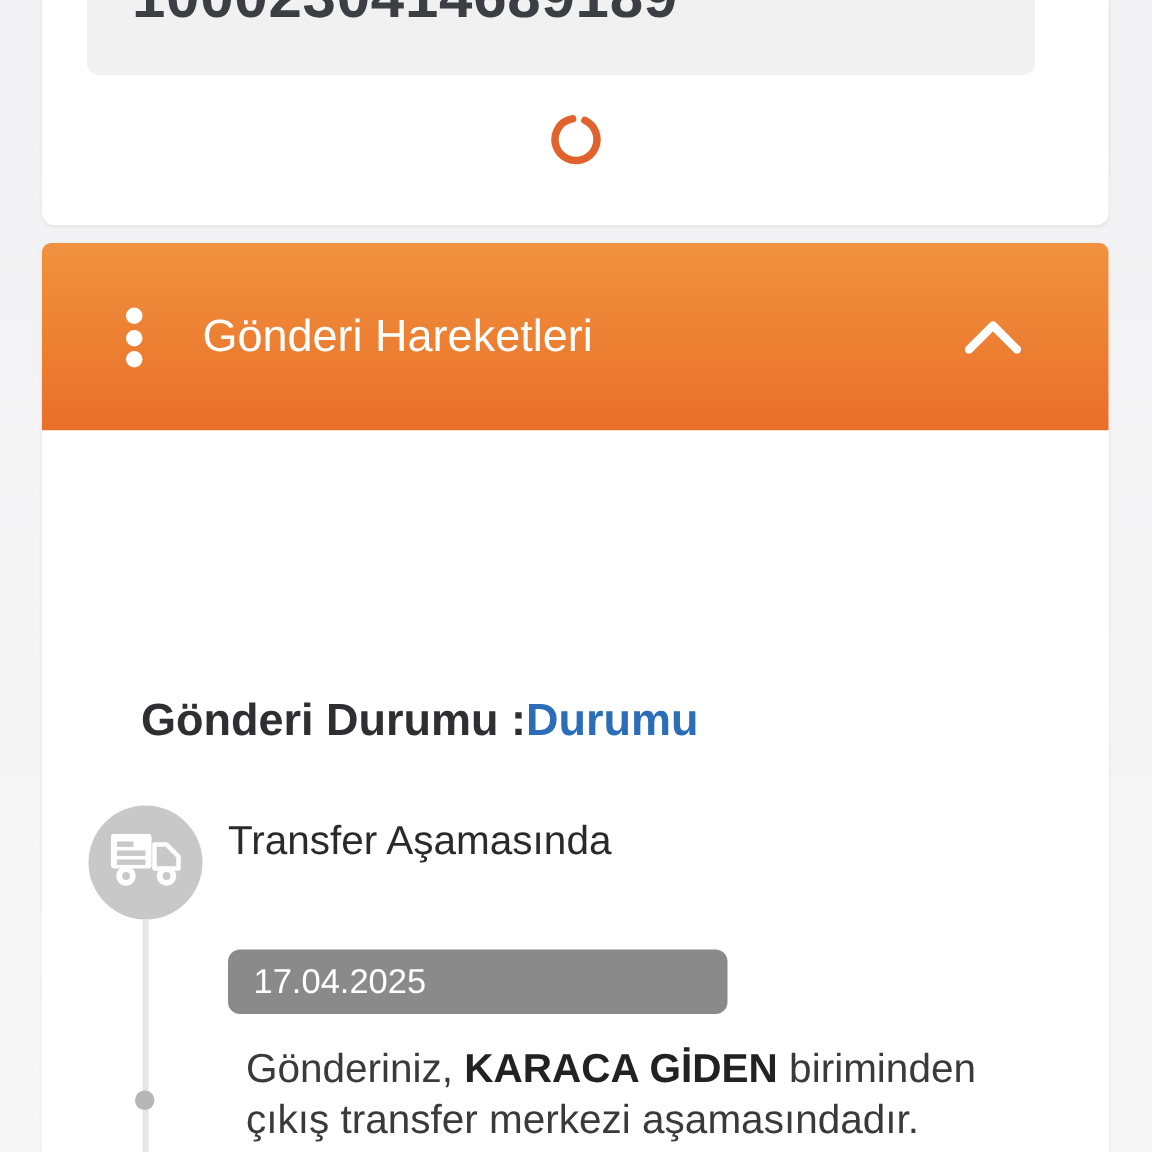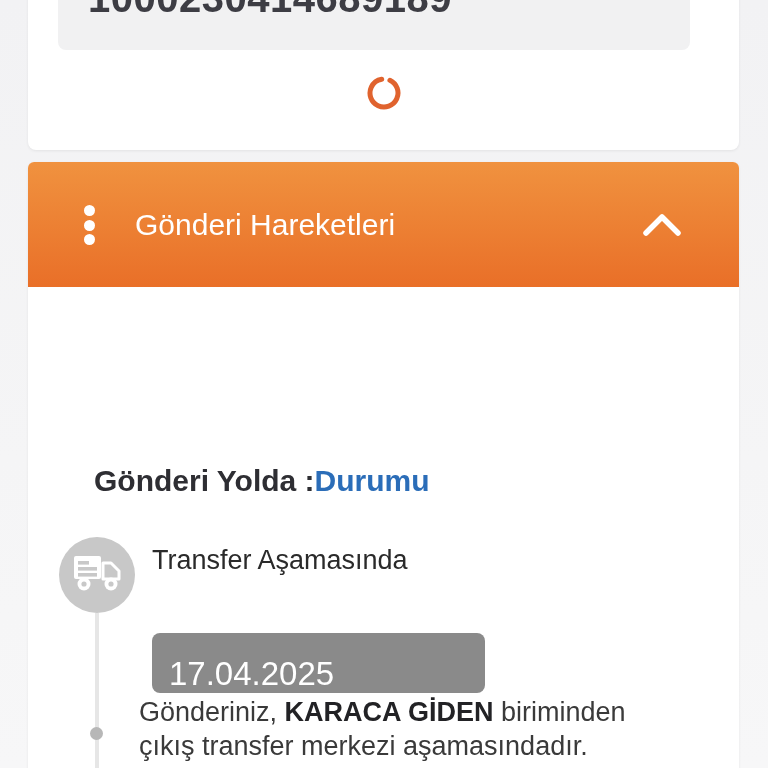--- a/index.html
+++ b/index.html
@@ -61,27 +61,27 @@
   }
   .tl-circle-1 { left:31px; top:250px; }
   .tl-line { position:absolute; left:67px; top:326px; width:4px; height:242px; background:#e6e6e6; }
   .tl-dot  { position:absolute; left:62px; top:440px; width:13px; height:13px; border-radius:50%; background:#b7b7b7; }
   .tl-title {
     position:absolute; left:124px;
     font-size:27px; font-weight:normal; color:#2a2a2a; white-space:nowrap;
   }
   .tl-title-1 { top:258px; }
   .date-badge {
-    position:absolute; left:124px; top:346px; width:333px; height:60px;
+    position:absolute; left:124px; top:346px; width:333px; height:43px;
     background:#8a8a8a; border-radius:8px;
-    display:flex; align-items:flex-end; padding-left:17px;
-    font-size:33px; color:#ffffff;
+    display:flex; align-items:center; padding-left:17px;
+    font-size:23px; color:#ffffff;
   }
   .tl-desc {
-    position:absolute; left:111px; top:408px; width:548px;
+    position:absolute; left:136px; top:408px; width:548px;
     font-size:27px; line-height:34px; color:#3a3a3a;
   }
   .tl-desc b { color:#222225; }
 </style>
 </head>
 <body>
 
 <div id="screen">
 
   <div class="card-top">
@@ -107,21 +107,21 @@
       <div class="chevron-up">
         <svg width="40" height="26" viewBox="0 0 40 26">
           <polyline points="4,21 20,5 36,21" fill="none" stroke="#ffffff" stroke-width="5.5" stroke-linecap="round" stroke-linejoin="round"></polyline>
         </svg>
       </div>
     </div>
 
     <div class="acc-body">
 
       <div class="status-line">
-        <span>Gönderi Yolda :</span><span class="status-value">Durumu</span>
+        <span>Gönderi Durumu :</span><span class="status-value">Durumu</span>
       </div>
 
       <div class="tl-circle tl-circle-1">
         <span>
           <svg width="48" height="40" viewBox="0 0 48 40">
             <rect x="1" y="3" width="27" height="23" rx="2" fill="#ffffff"></rect>
             <rect x="5" y="8" width="11" height="3.6" fill="#c8c8c8"></rect>
             <rect x="5" y="14" width="19" height="3.6" fill="#c8c8c8"></rect>
             <rect x="5" y="20" width="19" height="3.6" fill="#c8c8c8"></rect>
             <path d="M30 10 h8 l8 8 v8 h-16 z" fill="none" stroke="#ffffff" stroke-width="3" stroke-linejoin="round"></path>

